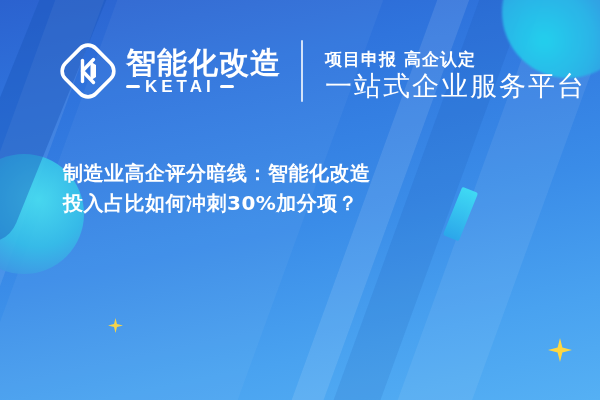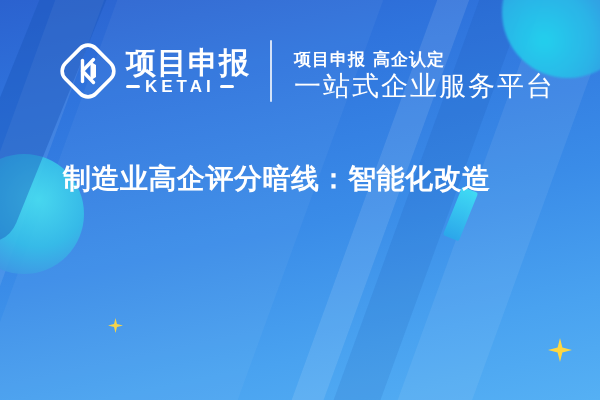--- a/index.html
+++ b/index.html
@@ -70,21 +70,21 @@
              margin-left:20px; margin-right:22px; border-radius:2px; }
 
   #header-text { color:#fff; }
   #tagline { font-size:27px; font-weight:400; letter-spacing:2px; line-height:1.12;
              font-family:"DejaVu Sans","Liberation Sans",sans-serif; }
   #subtagline { font-size:17px; font-weight:bold; letter-spacing:1px; margin-top:7px;
                 font-family:"DejaVu Serif","Liberation Serif",serif; }
 
   
   #title-block { position:absolute; left:63px; top:158px; width:500px; color:#fff; }
-  .title-line { font-size:28px; font-weight:bold; line-height:1.5; letter-spacing:.5px;
+  .title-line { font-size:20px; font-weight:bold; line-height:1.5; letter-spacing:.5px;
                 white-space:nowrap; font-family:"DejaVu Sans","Liberation Sans",sans-serif; }
 </style>
 </head>
 <body>
 
 <div id="banner">
 
   <div class="stripe s1"></div>
   <div class="stripe s2"></div>
   <div class="stripe s3"></div>
@@ -104,34 +104,35 @@
     <div id="logo-block">
       <div id="logo-mark">
         <svg width="56" height="56" viewBox="0 0 56 56" aria-hidden="true">
           <rect x="6.5" y="6.5" width="43" height="43" rx="11" ry="11" transform="rotate(45 28 28)" fill="none" stroke="#ffffff" stroke-width="3.6"></rect>
           <path d="M22.5 17.5 L22.5 38.5" stroke="#ffffff" stroke-width="3.4" fill="none" stroke-linecap="round"></path>
           <path d="M33.5 16.5 L22.5 28 L33.5 39.5" stroke="#ffffff" stroke-width="3.4" fill="none" stroke-linecap="round" stroke-linejoin="round"></path>
           <path d="M30.5 18.5 L30.5 37.5 L36 34 L36 22 Z" fill="#ffffff"></path>
         </svg>
       </div>
       <div id="logo-text">
-        <div id="logo-cn">项目申报</div>
+        <div id="logo-cn">智能化改造</div>
         <div id="logo-en-row">
           <span class="logo-dash"></span>
           <span id="logo-en">KETAI</span>
           <span class="logo-dash"></span>
         </div>
       </div>
     </div>
 
     <div id="divider"></div>
 
     <div id="header-text">
       <div id="subtagline">项目申报 高企认定</div>
       <div id="tagline">一站式企业服务平台</div>
     </div>
   </div>
 
   <div id="title-block">
     <div class="title-line">制造业高企评分暗线：智能化改造</div>
+    <div class="title-line">投入占比如何冲刺30%加分项？</div>
   </div>
 
 </div>
 
 </body></html>

